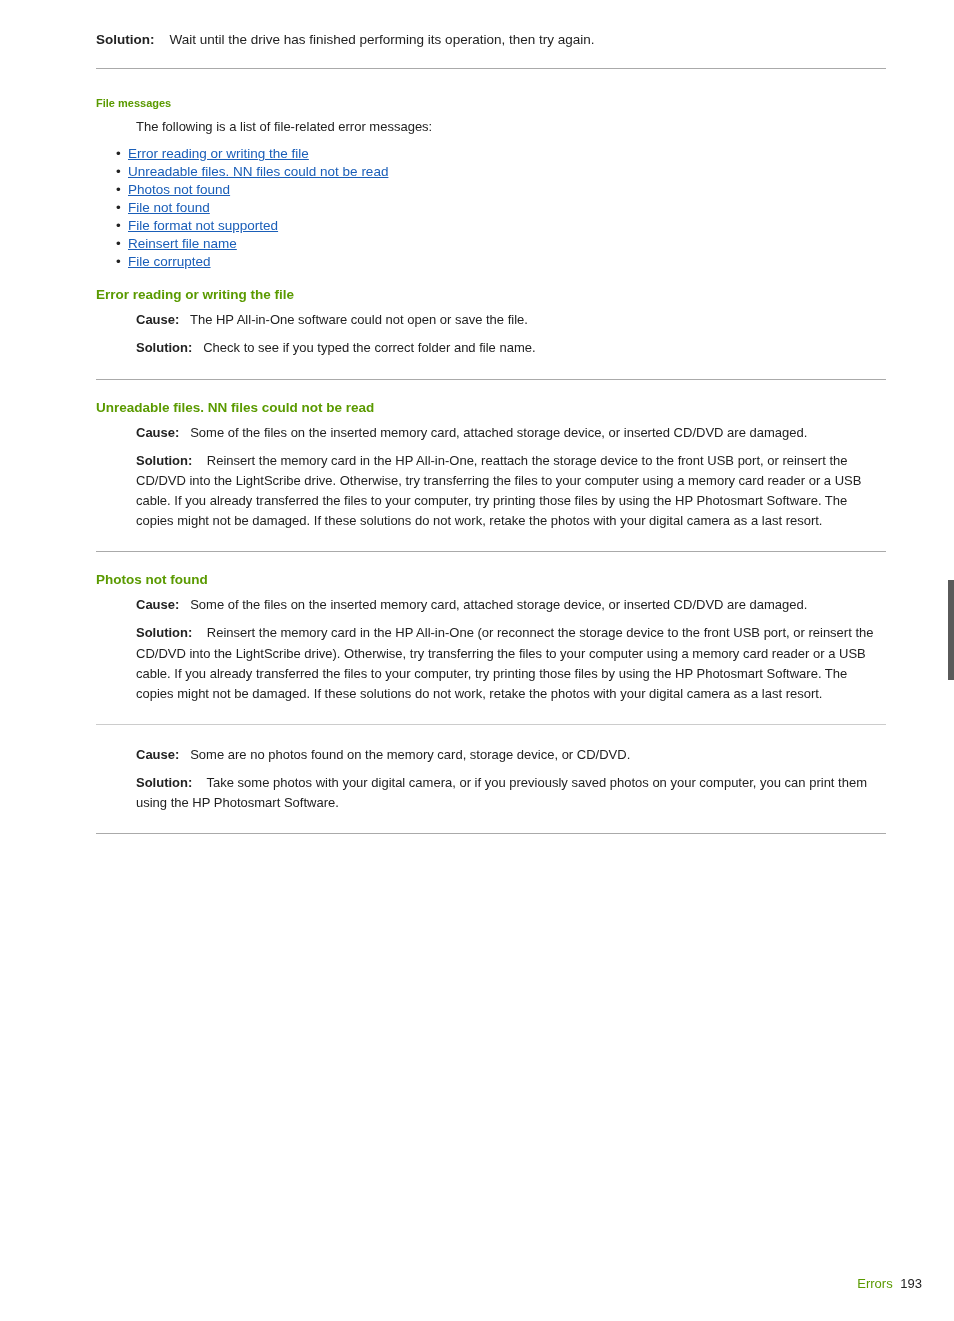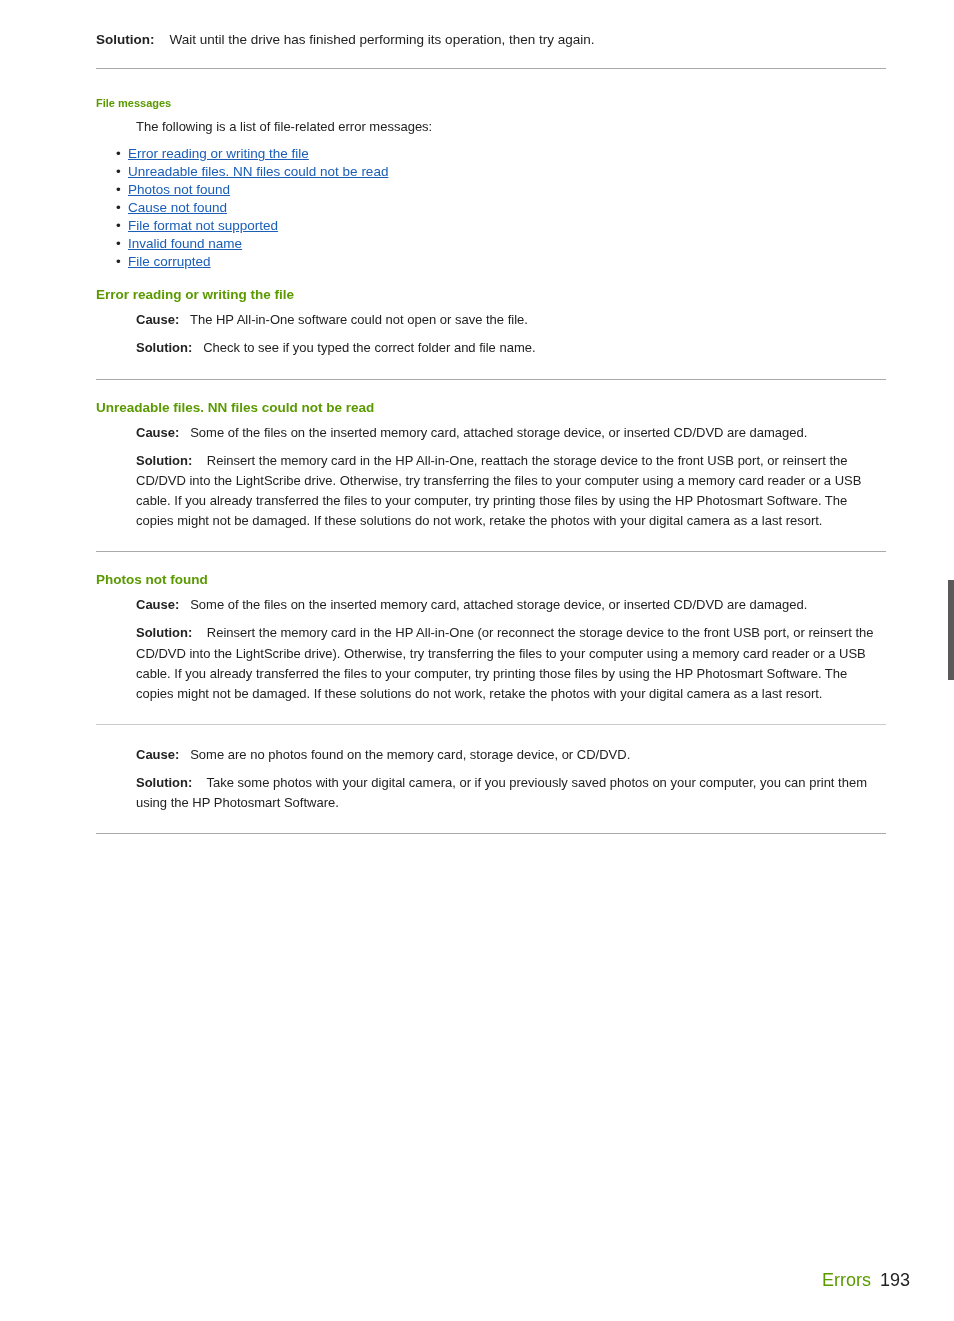--- a/index.html
+++ b/index.html
@@ -121,22 +121,22 @@
     }
 
     .subsection-wrapper {
       margin-bottom: 0;
     }
 
     
     .page-footer {
       position: absolute;
       bottom: 30px;
-      right: 60px;
-      font-size: 18px;
+      right: 48px;
+      font-size: 13px;
       color: #5a9a00;
     }
 
     .page-footer span {
       color: #222;
       margin-left: 4px;
     }
 
     .intro-text {
       padding-left: 40px;
@@ -160,23 +160,23 @@
     </p>
   </div>
 
   <div class="file-messages-section">
     <div class="section-heading">File messages</div>
     <p class="intro-text">The following is a list of file-related error messages:</p>
     <ul class="link-list">
       <li><a>Error reading or writing the file</a></li>
       <li><a>Unreadable files. NN files could not be read</a></li>
       <li><a>Photos not found</a></li>
-      <li><a>Cause not found</a></li>
+      <li><a>File not found</a></li>
       <li><a>File format not supported</a></li>
-      <li><a>Invalid found name</a></li>
+      <li><a>Reinsert file name</a></li>
       <li><a>File corrupted</a></li>
     </ul>
   </div>
 
   <div class="subsection-wrapper">
     <div class="subsection-heading">Error reading or writing the file</div>
     <div class="content-block">
       <p>
         <span class="label-bold">Cause:</span>&nbsp;&nbsp;
         <span>The HP All-in-One software could not open or save the file.</span>

